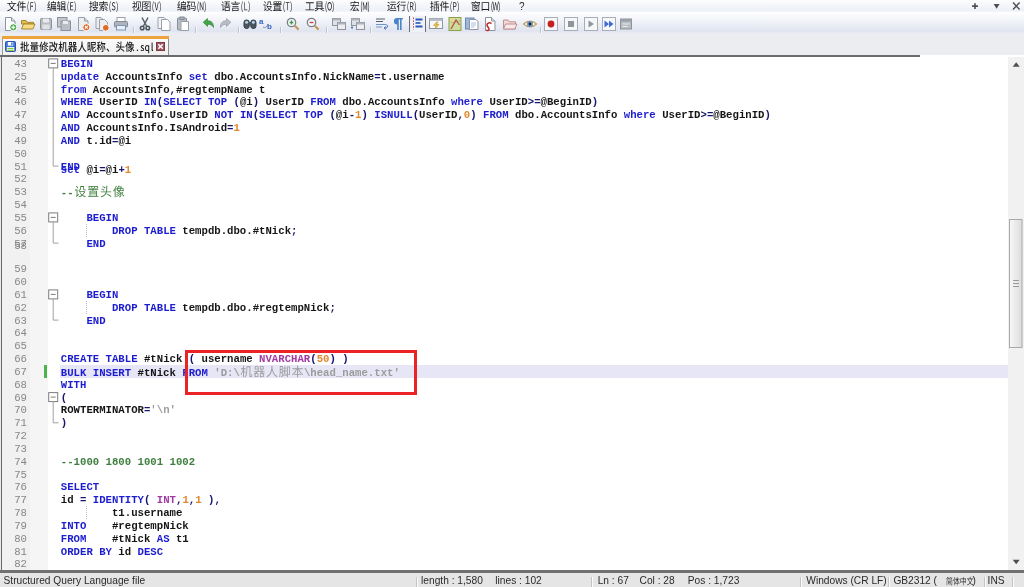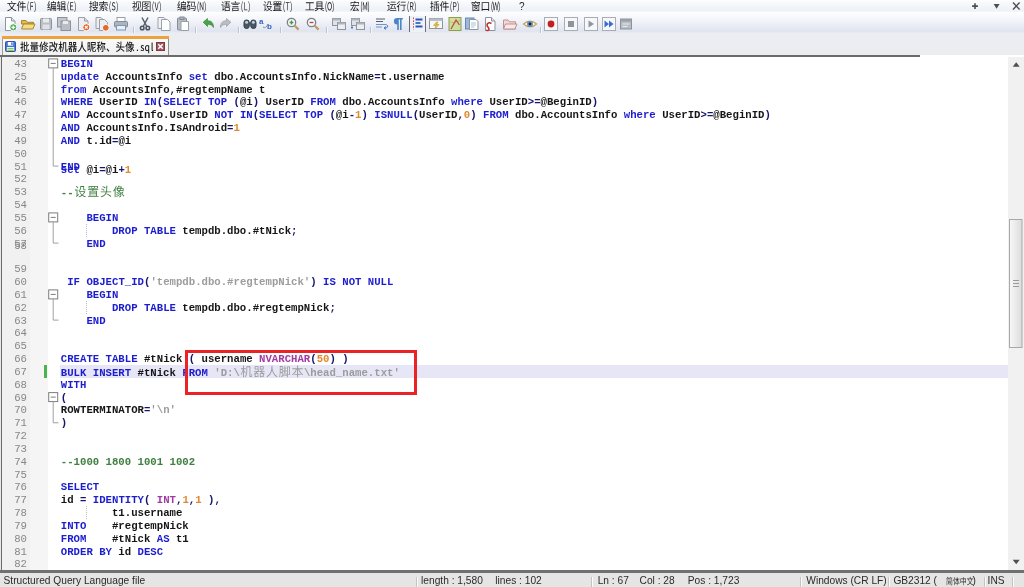--- a/index.html
+++ b/index.html
@@ -321,21 +321,20 @@
 <pre class="ab cl" style="top:65.08px"><span class="k">AND</span><span class="d"> AccountsInfo.IsAndroid</span><span class="o">=</span><span class="n">1</span></pre>
 <pre class="ab cl" style="top:77.91px"><span class="k">AND</span><span class="d"> t.id</span><span class="o">=</span><span class="d">@i</span></pre>
 <pre class="ab cl" style="top:107px"><span class="k">set</span><span class="d"> @i</span><span class="o">=</span><span class="d">@i</span><span class="o">+</span><span class="n">1</span></pre>
 <pre class="ab cl" style="top:103.58px"><span class="k">END</span></pre>
 <pre class="ab cl" style="top:129.25px"><span class="c">--</span><svg class="cj" style="width:51.2px" viewBox="0 0 51.2 13">
         <path transform="translate(0,10.2)" fill="#3f7f3f" d="M1.9 -9.8 2.5 -10.4Q2.8 -10.1 3.1 -9.7Q3.5 -9.4 3.8 -9.1Q4.1 -8.7 4.3 -8.5L3.7 -7.8Q3.5 -8.1 3.2 -8.4Q2.9 -8.8 2.5 -9.1Q2.2 -9.5 1.9 -9.8ZM2.5 0.8 2.3 -0.1 2.6 -0.5 4.8 -2.2Q4.9 -2 5 -1.8Q5.1 -1.6 5.1 -1.4Q4.3 -0.8 3.9 -0.4Q3.4 -0 3.1 0.2Q2.8 0.4 2.7 0.5Q2.6 0.7 2.5 0.8ZM0.9 -6.6H3.1V-5.7H0.9ZM6.5 -10.1H9.7V-9.2H6.5ZM5 -5H10.6V-4.1H5ZM10.3 -5H10.5L10.6 -5.1L11.2 -4.8Q10.8 -3.6 10.2 -2.6Q9.6 -1.7 8.7 -0.9Q7.9 -0.2 6.9 0.2Q6 0.7 4.9 1Q4.9 0.8 4.7 0.6Q4.6 0.3 4.5 0.2Q5.5 -0 6.4 -0.5Q7.3 -0.9 8.1 -1.5Q8.8 -2.2 9.4 -3Q10 -3.8 10.3 -4.9ZM6.2 -4.3Q6.7 -3.2 7.5 -2.3Q8.3 -1.4 9.5 -0.7Q10.6 -0.1 11.9 0.2Q11.8 0.3 11.7 0.5Q11.6 0.6 11.5 0.8Q11.4 0.9 11.4 1Q9.3 0.5 7.8 -0.8Q6.3 -2.1 5.5 -4.1ZM6.3 -10.1H7.1V-8.7Q7.1 -8.1 7 -7.5Q6.8 -6.9 6.4 -6.3Q5.9 -5.7 5 -5.3Q5 -5.4 4.9 -5.5Q4.8 -5.7 4.6 -5.8Q4.5 -5.9 4.4 -6Q5.2 -6.4 5.6 -6.8Q6 -7.3 6.2 -7.8Q6.3 -8.3 6.3 -8.7ZM9.3 -10.1H10.1V-7.2Q10.1 -6.9 10.1 -6.8Q10.2 -6.7 10.3 -6.7Q10.4 -6.7 10.6 -6.7Q10.7 -6.7 10.9 -6.7Q11.1 -6.7 11.2 -6.7Q11.3 -6.7 11.4 -6.7Q11.6 -6.8 11.7 -6.8Q11.7 -6.6 11.8 -6.4Q11.8 -6.1 11.8 -6Q11.7 -5.9 11.5 -5.9Q11.3 -5.9 11.2 -5.9Q11.1 -5.9 10.9 -5.9Q10.7 -5.9 10.5 -5.9Q10.3 -5.9 10.3 -5.9Q9.8 -5.9 9.6 -6Q9.4 -6.2 9.3 -6.5Q9.3 -6.7 9.3 -7.2ZM2.5 0.8Q2.5 0.6 2.4 0.5Q2.3 0.3 2.2 0.2Q2.1 0 2 -0Q2.1 -0.1 2.3 -0.3Q2.4 -0.4 2.5 -0.7Q2.6 -0.9 2.6 -1.2V-6.6H3.5V-0.4Q3.5 -0.4 3.3 -0.3Q3.2 -0.1 3 0Q2.8 0.2 2.7 0.4Q2.5 0.6 2.5 0.8Z M21 -9.4V-8.3H23V-9.4ZM18.2 -9.4V-8.3H20.2V-9.4ZM15.5 -9.4V-8.3H17.4V-9.4ZM14.6 -10.1H23.9V-7.6H14.6ZM14 -6.9H24.3V-6.1H14ZM18.7 -7.8 19.6 -7.8Q19.5 -7.1 19.4 -6.4Q19.2 -5.6 19.1 -5.1H18.2Q18.3 -5.5 18.4 -5.9Q18.5 -6.4 18.6 -6.9Q18.6 -7.4 18.7 -7.8ZM13.9 -0.1H24.5V0.6H13.9ZM15.9 -4H22.4V-3.5H15.9ZM16 -2.7H22.4V-2.2H16ZM16 -1.4H22.5V-0.9H16ZM15.5 -5.4H22.9V0.3H22V-4.7H16.3V0.3H15.5Z M32.3 -10.5H33.3Q33.3 -9 33.2 -7.7Q33.2 -6.4 33 -5.3Q32.9 -4.2 32.5 -3.2Q32.1 -2.2 31.5 -1.4Q30.8 -0.6 29.8 -0Q28.7 0.6 27.2 1Q27.1 0.8 27 0.6Q26.8 0.3 26.7 0.2Q28.1 -0.2 29.1 -0.7Q30.1 -1.3 30.7 -2Q31.4 -2.7 31.7 -3.6Q32 -4.5 32.2 -5.6Q32.3 -6.6 32.3 -7.9Q32.3 -9.1 32.3 -10.5ZM26.7 -4.8H37.3V-3.9H26.7ZM32.4 -2.1 32.9 -2.8Q33.8 -2.3 34.6 -1.9Q35.4 -1.4 36.1 -0.9Q36.8 -0.4 37.3 0.1L36.7 0.8Q36.2 0.3 35.5 -0.2Q34.9 -0.7 34.1 -1.2Q33.3 -1.7 32.4 -2.1ZM28.3 -9.3 28.8 -10Q29.3 -9.8 29.8 -9.6Q30.3 -9.4 30.8 -9.1Q31.3 -8.8 31.6 -8.6L31 -7.8Q30.8 -8.1 30.3 -8.3Q29.8 -8.6 29.3 -8.9Q28.8 -9.1 28.3 -9.3ZM27.2 -7 27.8 -7.7Q28.3 -7.5 28.8 -7.3Q29.3 -7 29.8 -6.7Q30.2 -6.4 30.5 -6.2L30 -5.4Q29.7 -5.7 29.2 -6Q28.8 -6.3 28.2 -6.6Q27.7 -6.8 27.2 -7Z M44.5 -9.7H47.4V-8.9H44.5ZM43.9 -7.2V-5.9H48.7V-7.2ZM43.1 -7.9H49.6V-5.2H43.1ZM45 -4.6 45.6 -5Q46.2 -4.5 46.6 -3.9Q47 -3.3 47.1 -2.6Q47.3 -1.9 47.3 -1.3Q47.4 -0.7 47.2 -0.2Q47.1 0.3 46.8 0.6Q46.6 0.8 46.4 0.9Q46.1 1 45.8 1Q45.5 1 45.1 1Q45 0.8 45 0.6Q44.9 0.3 44.8 0.2Q45.1 0.2 45.3 0.2Q45.5 0.2 45.6 0.2Q45.8 0.2 45.9 0.2Q46.1 0.1 46.2 -0Q46.4 -0.2 46.5 -0.6Q46.6 -1 46.5 -1.5Q46.5 -2 46.3 -2.6Q46.2 -3.1 45.8 -3.6Q45.5 -4.2 45 -4.6ZM45.8 -3.9 46.4 -3.6Q45.9 -3.1 45.3 -2.7Q44.7 -2.3 44 -1.9Q43.3 -1.5 42.8 -1.3Q42.7 -1.4 42.5 -1.6Q42.4 -1.8 42.3 -1.9Q42.8 -2.1 43.5 -2.4Q44.2 -2.7 44.8 -3.1Q45.4 -3.5 45.8 -3.9ZM46.4 -2.7 47.1 -2.4Q46.6 -1.8 45.8 -1.2Q45.1 -0.6 44.3 -0.2Q43.4 0.3 42.7 0.6Q42.6 0.4 42.4 0.2Q42.3 -0 42.1 -0.1Q42.9 -0.4 43.7 -0.8Q44.5 -1.2 45.3 -1.7Q46 -2.2 46.4 -2.7ZM49.1 -4.7 49.7 -4.1Q49.3 -3.8 48.8 -3.5Q48.3 -3.2 47.8 -3Q47.3 -2.7 46.9 -2.5L46.5 -3Q46.9 -3.2 47.3 -3.5Q47.8 -3.8 48.3 -4.1Q48.8 -4.4 49.1 -4.7ZM44.6 -10.6 45.5 -10.4Q45 -9.5 44.3 -8.4Q43.5 -7.4 42.5 -6.6Q42.4 -6.7 42.3 -6.8Q42.2 -6.9 42.1 -7Q42 -7.1 41.9 -7.2Q42.5 -7.7 43.1 -8.3Q43.6 -8.9 44 -9.5Q44.4 -10 44.6 -10.6ZM47.1 -9.7H47.3L47.4 -9.7L48 -9.3Q47.7 -8.8 47.3 -8.2Q46.8 -7.7 46.5 -7.3Q46.4 -7.4 46.2 -7.6Q46.1 -7.7 46 -7.8Q46.2 -8 46.4 -8.3Q46.6 -8.6 46.8 -8.9Q47 -9.3 47.1 -9.5ZM48.3 -3.5Q48.5 -2.9 48.8 -2.3Q49.1 -1.7 49.5 -1.2Q49.9 -0.7 50.4 -0.4Q50.3 -0.3 50.1 -0.1Q49.9 0.1 49.8 0.3Q49 -0.2 48.5 -1.2Q47.9 -2.2 47.6 -3.3ZM46.1 -7.7H46.8V-7.6Q46.8 -7.3 46.7 -6.9Q46.7 -6.4 46.4 -5.9Q46.2 -5.4 45.8 -4.9Q45.3 -4.4 44.6 -4Q43.9 -3.5 42.8 -3.1Q42.7 -3.3 42.5 -3.4Q42.4 -3.6 42.3 -3.7Q43.3 -4.1 44 -4.5Q44.7 -4.9 45.1 -5.4Q45.5 -5.8 45.7 -6.2Q45.9 -6.6 46 -7Q46.1 -7.4 46.1 -7.6ZM42 -10.5 42.8 -10.3Q42.4 -9.2 41.9 -8.2Q41.5 -7.1 40.9 -6.2Q40.3 -5.3 39.7 -4.6Q39.6 -4.7 39.5 -4.9Q39.5 -5 39.4 -5.2Q39.3 -5.4 39.2 -5.5Q39.7 -6.1 40.2 -6.9Q40.8 -7.7 41.2 -8.7Q41.6 -9.6 42 -10.5ZM40.7 -7.2 41.6 -8.1 41.6 -8.1V1H40.7Z"></path>
       </svg></pre>
 <pre class="ab cl" style="top:154.92px">    <span class="k">BEGIN</span></pre>
 <pre class="ab cl" style="top:167.76px">        <span class="k">DROP TABLE</span><span class="d"> tempdb.dbo.#tNick</span><span class="o">;</span></pre>
 <pre class="ab cl" style="top:180.59px">    <span class="k">END</span></pre>
-<pre class="ab cl" style="top:219.10px"> <span class="k">IF</span> <span class="k">OBJECT_ID</span><span class="o">(</span><span class="s">'tempdb.dbo.#regtempNick'</span><span class="o">)</span> <span class="k">IS NOT NULL</span></pre>
 <pre class="ab cl" style="top:231.93px">    <span class="k">BEGIN</span></pre>
 <pre class="ab cl" style="top:244.77px">        <span class="k">DROP TABLE</span><span class="d"> tempdb.dbo.#regtempNick</span><span class="o">;</span></pre>
 <pre class="ab cl" style="top:257.60px">    <span class="k">END</span></pre>
 <pre class="ab cl" style="top:296.11px"><span class="k">CREATE TABLE</span><span class="d"> #tNick </span><span class="o">(</span><span class="d"> username </span><span class="t">NVARCHAR</span><span class="o">(</span><span class="n">50</span><span class="o">)</span> <span class="o">)</span></pre>
 <pre class="ab cl" style="top:308.94px"><span class="k">BULK INSERT</span><span class="d"> #tNick </span><span class="k">FROM</span> <span class="s">'D:\</span><svg class="cj" style="width:64.0px" viewBox="0 0 64.0 13">
         <path transform="translate(0,10.2)" fill="#9c9c9c" d="M6.9 -9.9H9.9V-9H6.9ZM6.4 -9.9H7.2V-5.8Q7.2 -5 7.2 -4.1Q7.1 -3.2 6.9 -2.3Q6.7 -1.4 6.3 -0.5Q5.9 0.3 5.3 1Q5.2 0.9 5.1 0.8Q5 0.7 4.8 0.6Q4.7 0.5 4.6 0.4Q5.2 -0.3 5.6 -1Q5.9 -1.8 6.1 -2.6Q6.3 -3.5 6.3 -4.3Q6.4 -5.1 6.4 -5.8ZM9.5 -9.9H10.4V-0.8Q10.4 -0.5 10.4 -0.3Q10.4 -0.1 10.5 -0.1Q10.6 0 10.7 0Q10.7 0 10.8 0Q10.9 0 11 0Q11.2 0 11.3 -0.1Q11.3 -0.1 11.4 -0.2Q11.4 -0.3 11.4 -0.6Q11.4 -0.8 11.4 -1.3Q11.4 -1.7 11.4 -2.4Q11.6 -2.2 11.8 -2.1Q12 -2 12.1 -2Q12.1 -1.6 12.1 -1.2Q12.1 -0.8 12.1 -0.5Q12.1 -0.2 12 0Q12 0.5 11.7 0.7Q11.6 0.8 11.4 0.8Q11.3 0.9 11.1 0.9Q10.9 0.9 10.8 0.9Q10.6 0.9 10.5 0.9Q10.3 0.9 10.1 0.8Q9.9 0.8 9.8 0.6Q9.7 0.5 9.6 0.4Q9.5 0.3 9.5 -0Q9.5 -0.3 9.5 -0.9ZM1 -7.9H5.7V-7H1ZM3 -10.6H3.9V1H3ZM3 -7.3 3.6 -7.1Q3.4 -6.3 3.2 -5.5Q2.9 -4.7 2.6 -3.9Q2.3 -3.2 1.9 -2.5Q1.6 -1.8 1.2 -1.3Q1.1 -1.5 1 -1.8Q0.9 -2 0.7 -2.2Q1.1 -2.6 1.4 -3.2Q1.8 -3.8 2.1 -4.5Q2.4 -5.2 2.6 -5.9Q2.8 -6.6 3 -7.3ZM3.8 -5.9Q3.9 -5.8 4.2 -5.5Q4.5 -5.2 4.8 -4.8Q5.1 -4.5 5.4 -4.2Q5.6 -3.9 5.7 -3.7L5.2 -3Q5 -3.2 4.8 -3.5Q4.6 -3.9 4.3 -4.3Q4 -4.6 3.8 -5Q3.5 -5.3 3.4 -5.5Z M15.6 -9.2V-7.4H17.6V-9.2ZM14.7 -10H18.5V-6.6H14.7ZM20.7 -9.2V-7.4H22.8V-9.2ZM19.8 -10H23.7V-6.6H19.8ZM13.8 -5.3H24.6V-4.4H13.8ZM15.2 -0.2H18.1V0.6H15.2ZM20.2 -0.2H23.3V0.6H20.2ZM20.7 -5.1Q21.1 -4.5 21.8 -4.1Q22.4 -3.6 23.2 -3.2Q24 -2.8 24.8 -2.6Q24.7 -2.5 24.6 -2.4Q24.5 -2.3 24.4 -2.1Q24.3 -2 24.3 -1.9Q23.4 -2.1 22.6 -2.6Q21.8 -3 21.1 -3.6Q20.4 -4.1 19.9 -4.8ZM14.7 -2.9H18.4V0.9H17.6V-2.1H15.6V1H14.7ZM19.9 -2.9H23.7V0.9H22.8V-2.1H20.7V1H19.9ZM18.4 -6.7 19.3 -6.5Q18.9 -5.6 18.2 -4.7Q17.5 -3.8 16.5 -3.1Q15.4 -2.3 14.1 -1.8Q14 -1.9 13.9 -2Q13.9 -2.2 13.8 -2.3Q13.7 -2.4 13.6 -2.5Q14.9 -3 15.8 -3.7Q16.8 -4.4 17.5 -5.2Q18.1 -5.9 18.4 -6.7ZM20.6 -6.1 21 -6.6Q21.5 -6.4 22 -6.2Q22.5 -5.9 22.8 -5.7L22.3 -5.1Q22 -5.3 21.5 -5.6Q21 -5.9 20.6 -6.1Z M31.5 -10.5H32.5Q32.5 -10 32.4 -9.1Q32.4 -8.3 32.2 -7.2Q32.1 -6.2 31.8 -5Q31.4 -3.9 30.9 -2.8Q30.3 -1.7 29.4 -0.7Q28.5 0.2 27.3 1Q27.1 0.8 26.9 0.6Q26.7 0.4 26.5 0.2Q27.8 -0.5 28.6 -1.4Q29.5 -2.3 30 -3.3Q30.6 -4.4 30.9 -5.4Q31.2 -6.5 31.3 -7.5Q31.4 -8.5 31.4 -9.3Q31.5 -10.1 31.5 -10.5ZM32.4 -9Q32.4 -8.8 32.5 -8.2Q32.6 -7.6 32.7 -6.7Q32.9 -5.9 33.3 -4.9Q33.6 -4 34.2 -3Q34.8 -2.1 35.6 -1.2Q36.4 -0.4 37.6 0.1Q37.4 0.3 37.2 0.5Q37 0.7 36.9 0.9Q35.7 0.3 34.9 -0.5Q34 -1.4 33.4 -2.4Q32.9 -3.4 32.5 -4.5Q32.1 -5.5 31.9 -6.4Q31.7 -7.3 31.7 -8Q31.6 -8.6 31.5 -8.9Z M40.2 -10.1H42.3V-9.3H40.2ZM40.2 -7.2H42.3V-6.3H40.2ZM40.1 -4.2H42.3V-3.3H40.1ZM39.8 -10.1H40.6V-5.6Q40.6 -4.9 40.6 -4Q40.5 -3.2 40.4 -2.3Q40.4 -1.4 40.2 -0.6Q40.1 0.3 39.8 1Q39.8 0.9 39.6 0.9Q39.5 0.8 39.4 0.7Q39.3 0.6 39.2 0.6Q39.5 -0.3 39.6 -1.4Q39.8 -2.5 39.8 -3.6Q39.8 -4.7 39.8 -5.6ZM41.9 -10.1H42.7V-0.1Q42.7 0.2 42.6 0.4Q42.5 0.6 42.3 0.7Q42.2 0.9 41.8 0.9Q41.5 0.9 41 0.9Q41 0.7 41 0.5Q40.9 0.2 40.8 0.1Q41.2 0.1 41.4 0.1Q41.7 0.1 41.8 0.1Q41.9 0.1 41.9 -0.1ZM49.2 -9.8H50V-2.1Q50 -1.8 49.9 -1.6Q49.8 -1.4 49.6 -1.3Q49.4 -1.2 49.1 -1.1Q48.8 -1.1 48.4 -1.1Q48.4 -1.3 48.3 -1.6Q48.2 -1.8 48.1 -2Q48.5 -2 48.7 -2Q48.9 -2 49 -2Q49.2 -2 49.2 -2.2ZM47.1 -9.8H49.6V-9H47.9V1H47.1ZM43.3 -8.5H46.5V-7.6H43.3ZM43 -5.6H46.7V-4.7H43ZM44.5 -10.5H45.3V-5.1H44.5ZM45.3 -3.6 45.9 -3.8Q46.1 -3.2 46.3 -2.6Q46.5 -2 46.6 -1.4Q46.7 -0.9 46.8 -0.4L46.1 -0.2Q46.1 -0.6 45.9 -1.2Q45.8 -1.8 45.6 -2.4Q45.5 -3 45.3 -3.6ZM43.3 -0.3 43.3 -1 43.7 -1.3 46.3 -1.8Q46.3 -1.6 46.3 -1.4Q46.3 -1.2 46.4 -1Q45.4 -0.9 44.9 -0.8Q44.3 -0.6 44 -0.6Q43.7 -0.5 43.5 -0.4Q43.4 -0.4 43.3 -0.3ZM43.3 -0.3Q43.3 -0.4 43.2 -0.6Q43.2 -0.7 43.1 -0.9Q43.1 -1 43 -1.1Q43.2 -1.2 43.3 -1.4Q43.4 -1.6 43.5 -1.9Q43.6 -2.1 43.8 -2.6Q43.9 -3.1 44.1 -3.8Q44.3 -4.5 44.4 -5.2L45.1 -5Q45 -4.3 44.8 -3.5Q44.6 -2.7 44.3 -2.1Q44.1 -1.4 43.8 -0.8V-0.8Q43.8 -0.8 43.7 -0.7Q43.7 -0.7 43.6 -0.6Q43.5 -0.6 43.4 -0.5Q43.3 -0.4 43.3 -0.3Z M52.4 -7.9H62.8V-7H52.4ZM54.3 -2.3H60.9V-1.4H54.3ZM57.1 -10.6H58.1V1H57.1ZM56.3 -7.6 57.1 -7.4Q56.6 -6 55.9 -4.8Q55.3 -3.6 54.5 -2.6Q53.6 -1.7 52.7 -1Q52.7 -1.1 52.5 -1.3Q52.4 -1.4 52.3 -1.5Q52.2 -1.7 52.1 -1.8Q52.9 -2.3 53.7 -3.2Q54.5 -4.2 55.2 -5.3Q55.8 -6.4 56.3 -7.6ZM58.9 -7.6Q59.3 -6.4 60 -5.3Q60.6 -4.2 61.4 -3.3Q62.3 -2.4 63.2 -1.8Q63.1 -1.7 62.9 -1.6Q62.8 -1.5 62.7 -1.3Q62.5 -1.2 62.5 -1Q61.5 -1.7 60.7 -2.6Q59.9 -3.6 59.2 -4.8Q58.6 -6 58.1 -7.3Z"></path>
       </svg><span class="s">\head_name.txt'</span></pre>
 <pre class="ab cl" style="top:321.77px"><span class="k">WITH</span></pre>
 <pre class="ab cl" style="top:334.61px"><span class="o">(</span></pre>
 <pre class="ab cl" style="top:347.44px"><span class="d">ROWTERMINATOR</span><span class="o">=</span><span class="s">'\n'</span></pre>

